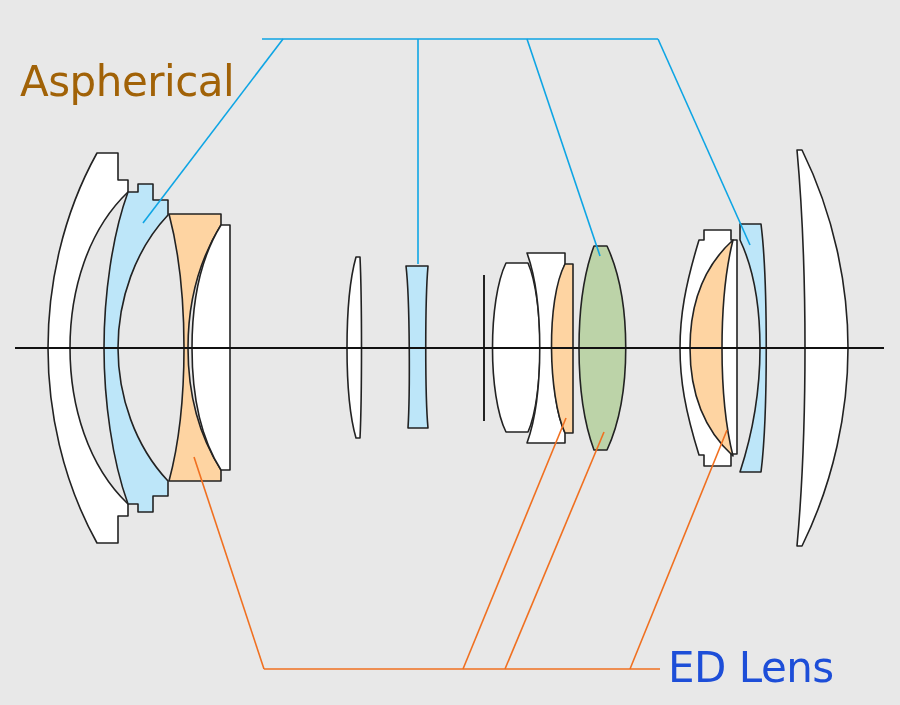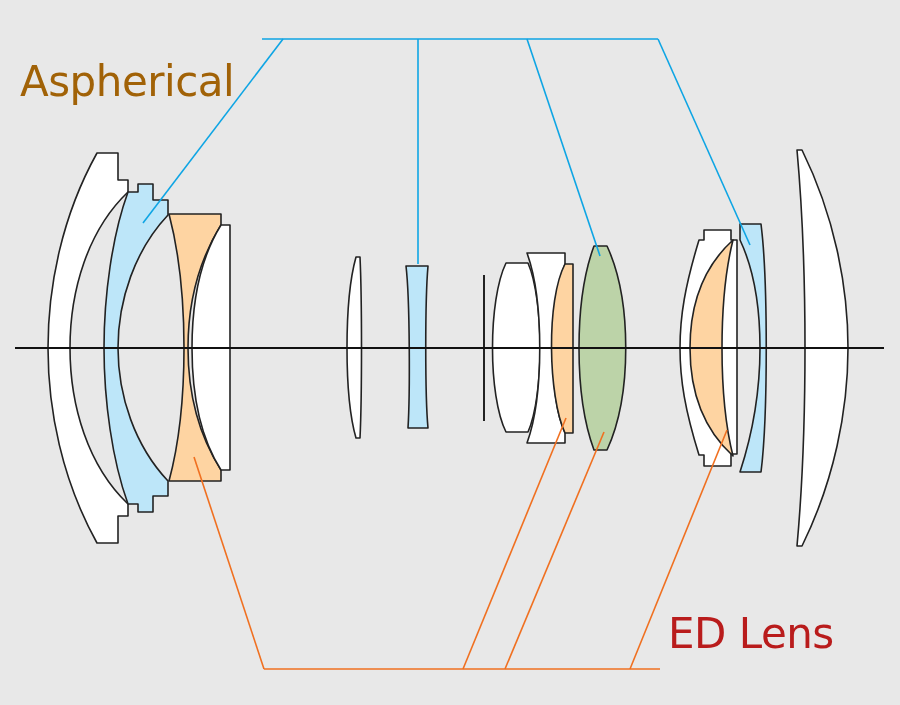--- a/index.html
+++ b/index.html
@@ -1,20 +1,20 @@
 <!DOCTYPE html>
 <html><head>
 <meta charset="utf-8">
 <style>
   html,body{margin:0;padding:0;background:#e8e8e8;}
   #stage{position:relative;width:900px;height:705px;background:#e8e8e8;overflow:hidden;font-family:"DejaVu Sans","Liberation Sans",sans-serif;}
   svg{position:absolute;left:0;top:0;}
   .lbl{position:absolute;font-size:42px;line-height:44px;letter-spacing:-0.5px;}
   #asph{left:20px;top:16px;color:#a16207;margin-top:44px;}
-  #ed{left:668px;top:612px;color:#b91c1c;}
+  #ed{left:668px;top:646px;color:#1d4ed8;}
   .lens{stroke:#222;stroke-width:1.6;stroke-linejoin:round;}
 </style>
 </head>
 <body>
 
 <div id="stage">
 <svg width="900" height="705" viewBox="0 0 900 705">
 
   <path class="lens" fill="#ffffff" d="M97,153 L118,153 L118,180 L128,180 L128,192 C88,230 70,290 70,348 C70,406 88,466 128,504 L128,516 L118,516 L118,543 L97,543 C62,480 48,410 48,348 C48,286 62,216 97,153 Z"></path>
   <path class="lens" fill="#bde6f9" d="M128,192 L138,192 L138,184 L153,184 L153,200 L168,200 L168,215 C135,250 118,300 118,348 C118,396 135,446 168,481 L168,496 L153,496 L153,512 L138,512 L138,504 L128,504 C112,460 104,400 104,348 C104,296 112,236 128,192 Z"></path>

